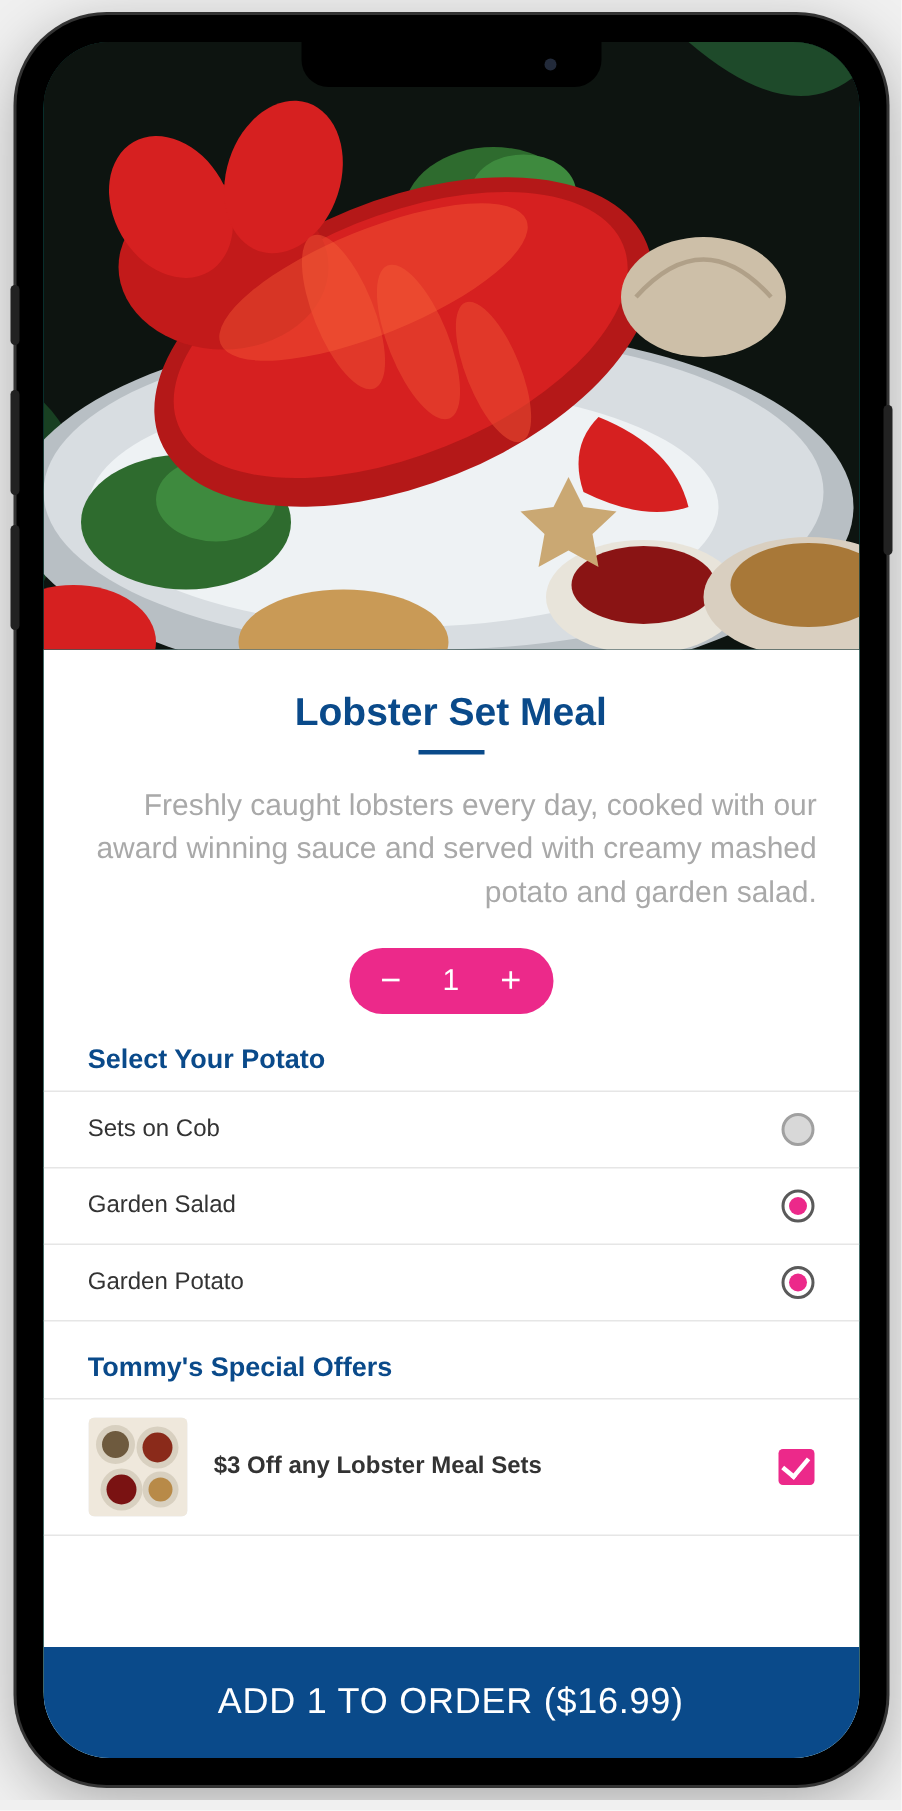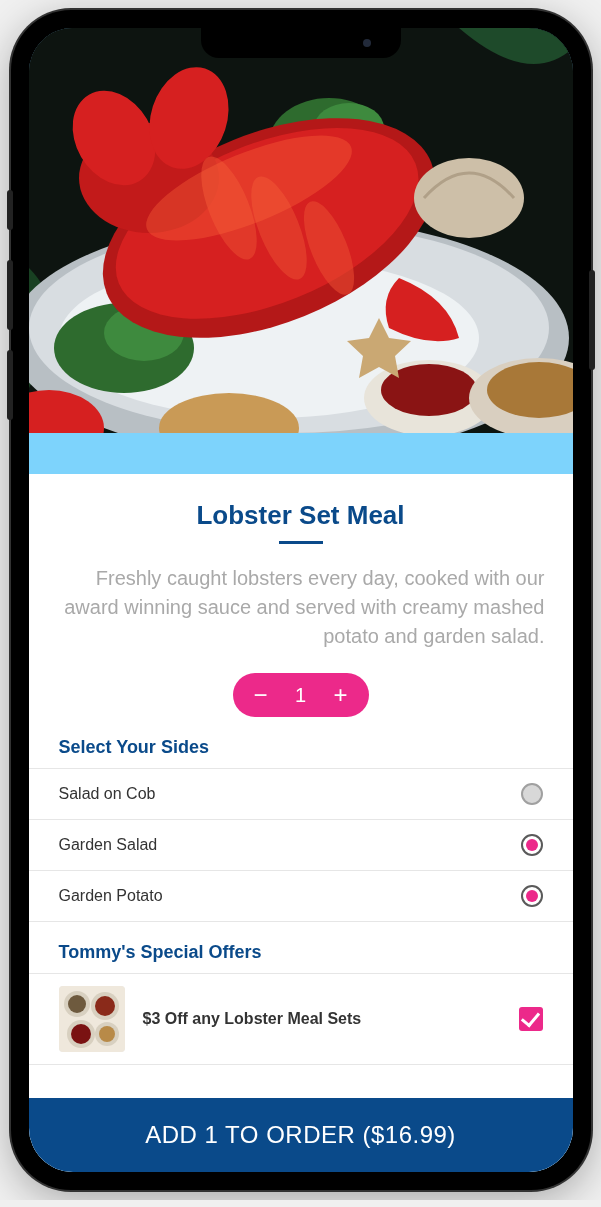--- a/index.html
+++ b/index.html
@@ -24,27 +24,26 @@
     background: #222;
     border-radius: 3px;
   }
   .btn-left-1 { left: -4px; top: 180px; width: 6px; height: 40px; }
   .btn-left-2 { left: -4px; top: 250px; width: 6px; height: 70px; }
   .btn-left-3 { left: -4px; top: 340px; width: 6px; height: 70px; }
   .btn-right  { right: -4px; top: 260px; width: 6px; height: 100px; }
   .screen {
     width: 100%;
     height: 100%;
-    background: #7dd3fc;
+    background: #0f766e;
     border-radius: 44px;
     overflow: hidden;
     position: relative;
     display: flex;
     flex-direction: column;
-    gap: 41px;
   }
   .notch {
     position: absolute;
     top: 0;
     left: 50%;
     transform: translateX(-50%);
     width: 200px;
     height: 30px;
     background: #000;
     border-bottom-left-radius: 18px;
@@ -278,24 +277,24 @@
       <h1 class="title">Lobster Set Meal</h1>
       <div class="title-underline"></div>
       <p class="description">Freshly caught lobsters every day, cooked with our award winning sauce and served with creamy mashed potato and garden salad.</p>
 
       <div class="qty">
         <span class="qty-btn">−</span>
         <span class="qty-val">1</span>
         <span class="qty-btn">+</span>
       </div>
 
-      <div class="section-header">Select Your Sides</div>
+      <div class="section-header">Select Your Potato</div>
       <div class="options">
         <div class="row">
-          <span>Salad on Cob</span>
+          <span>Sets on Cob</span>
           <span class="radio"></span>
         </div>
         <div class="row">
           <span>Garden Salad</span>
           <span class="radio selected"></span>
         </div>
         <div class="row">
           <span>Garden Potato</span>
           <span class="radio selected"></span>
         </div>

